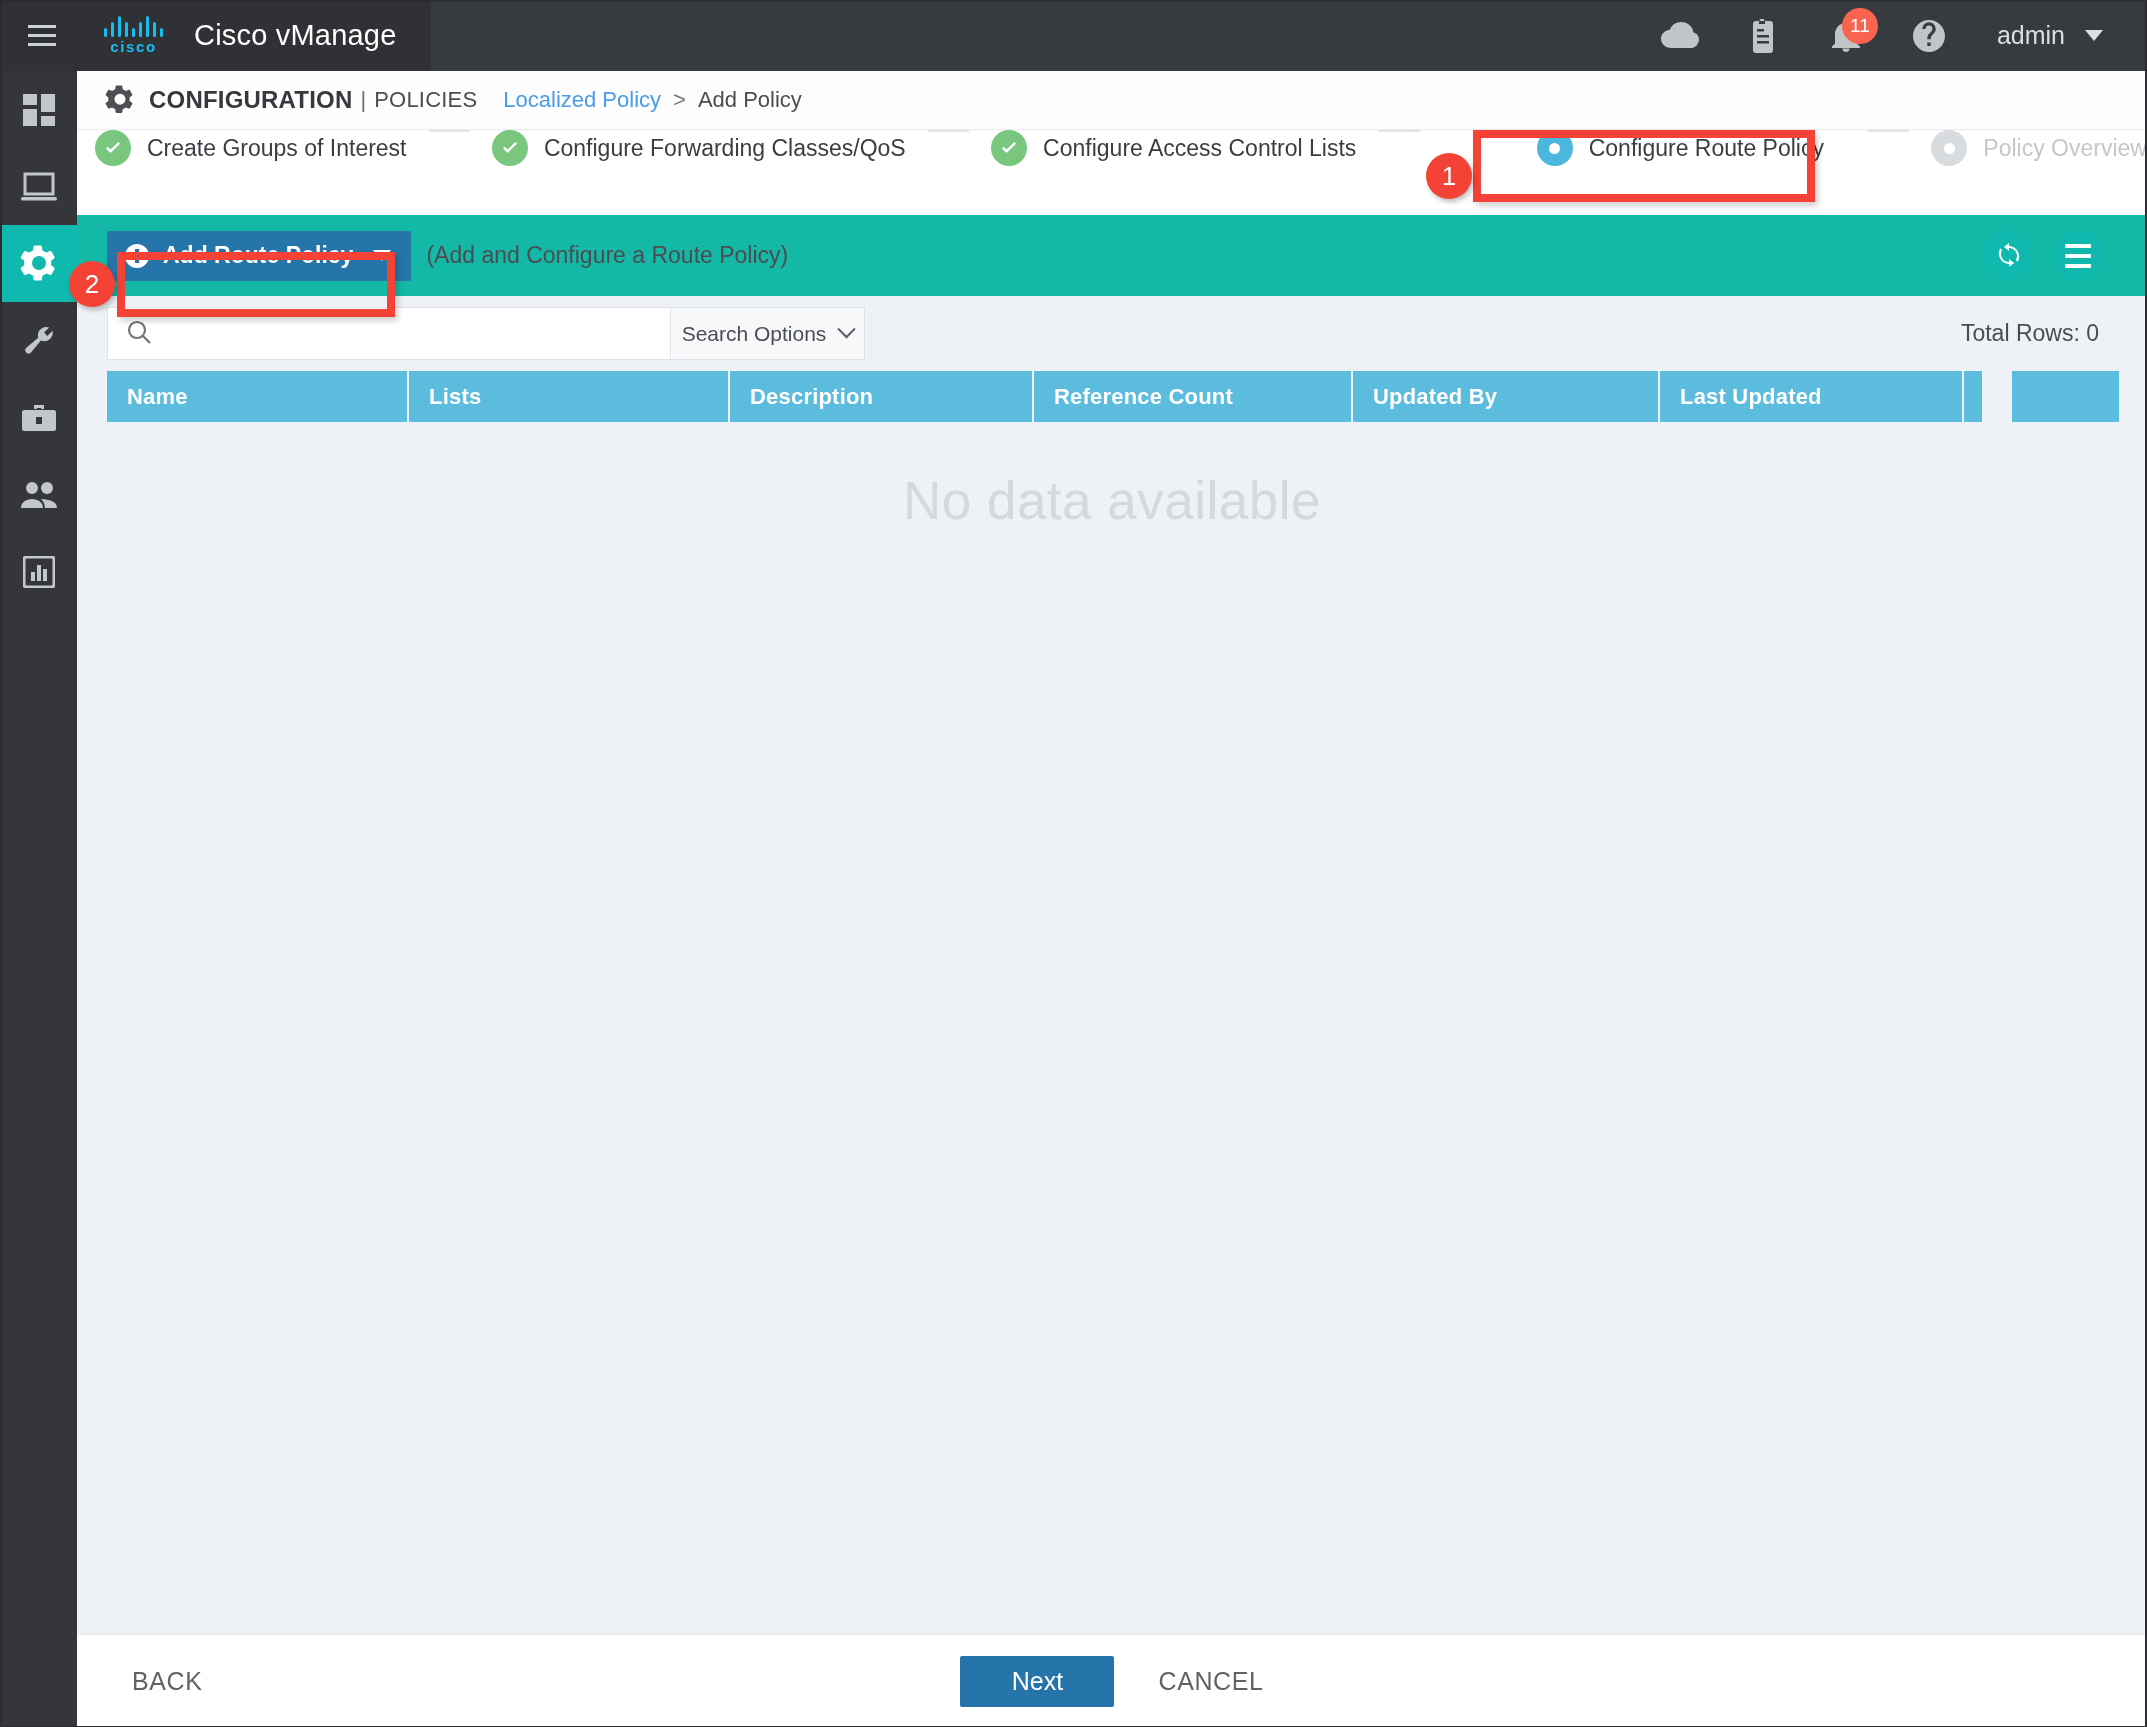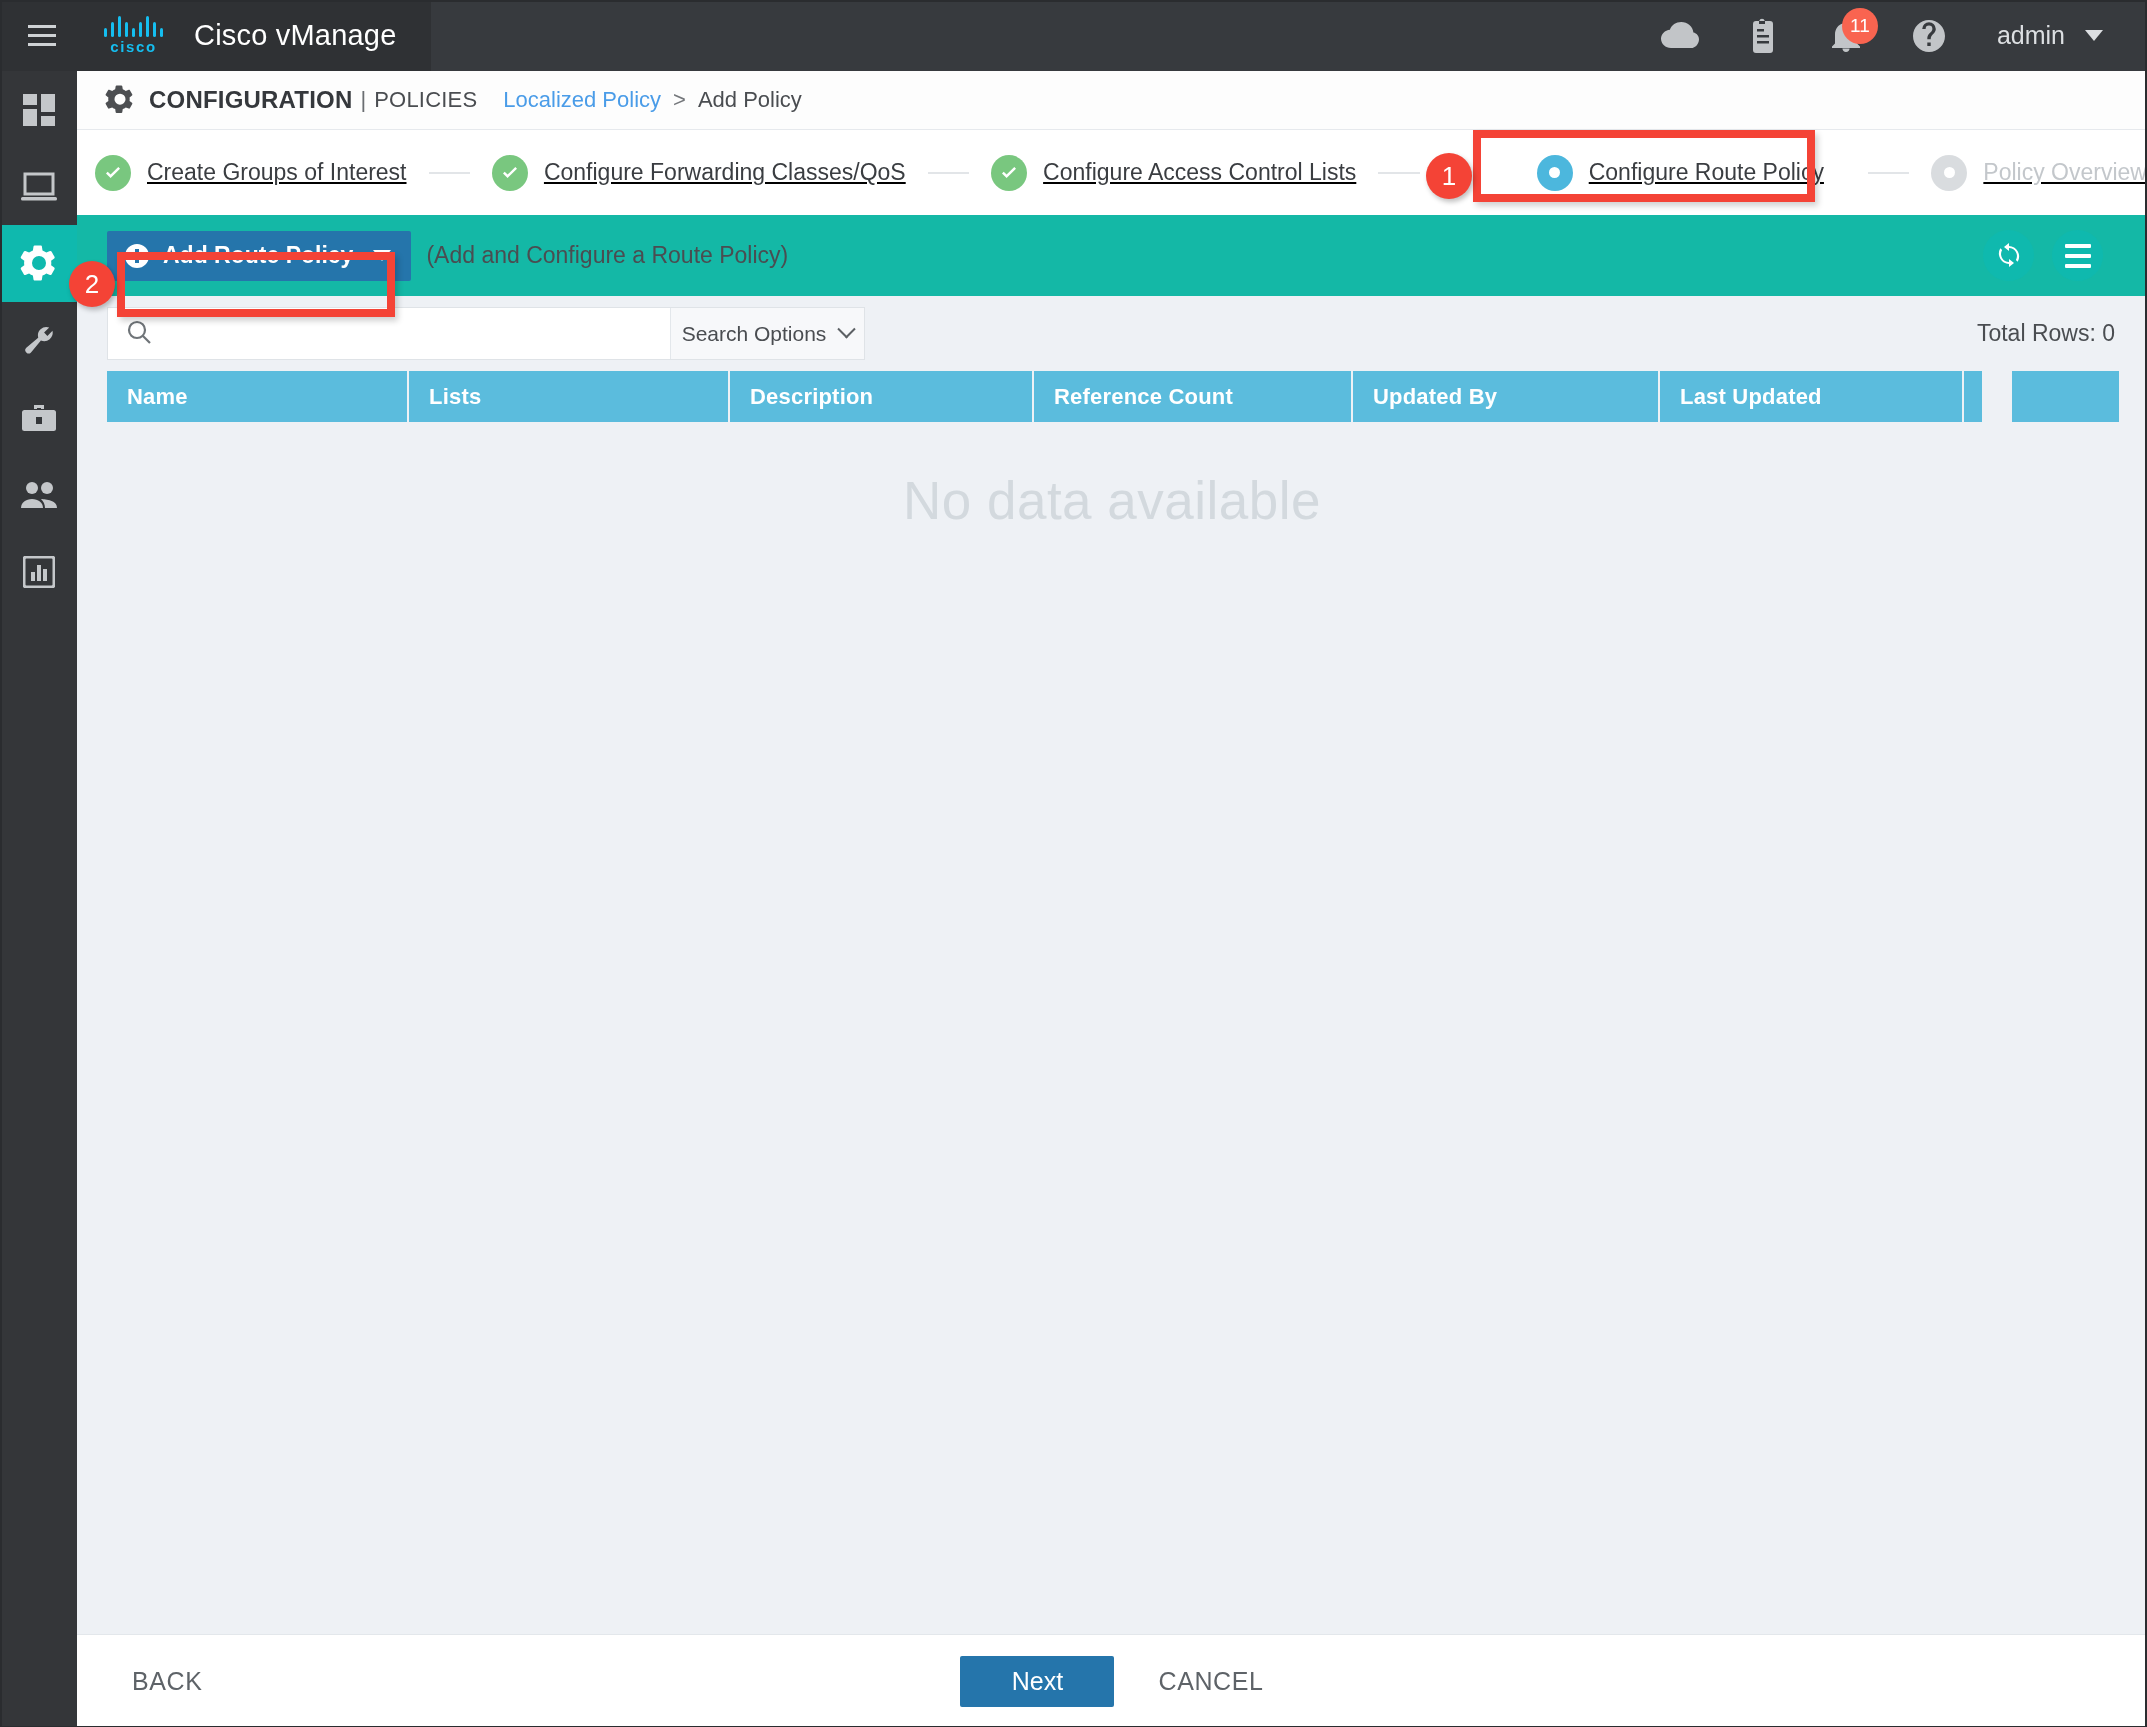--- a/index.html
+++ b/index.html
@@ -110,21 +110,21 @@
   .bc-link {
     font-size: 22px; color: #4a9ce8; margin-left: 26px; cursor: pointer;
     font-family: "Liberation Sans", sans-serif;
   }
   .bc-arrow { font-size: 22px; color: #74777b; margin: 0 12px; }
   .bc-current { font-size: 22px; color: #4a4d51; }
 
   
   .wizard {
     position: relative; height: 85px; background: #ffffff;
-    display: flex; align-items: center; padding-left: 18px; text-decoration: underline;
+    display: flex; align-items: flex-start; padding-left: 18px;
   }
   .step { display: flex; align-items: center; gap: 16px; white-space: nowrap; }
   .step-label {
     font-size: 23px; color: #3a3d41;
     font-family: "Liberation Sans", sans-serif;
   }
   .step.inactive .step-label { color: #c3c7cb; }
   .circle-done {
     width: 36px; height: 36px; border-radius: 50%;
     background: #79c77f; display: flex; align-items: center; justify-content: center;
@@ -222,21 +222,21 @@
     width: 194px; border-left: 1px solid #e3e7eb; background: #f7f8fa;
     display: flex; align-items: center; justify-content: center; gap: 14px;
     font-size: 21px; color: #4a4d51; cursor: pointer;
     font-family: "Liberation Sans", sans-serif;
   }
   .chev {
     width: 13px; height: 13px; border-right: 2.5px solid #5c6064;
     border-bottom: 2.5px solid #5c6064; transform: rotate(45deg) translate(-3px,-3px);
   }
   .total-rows {
-    margin-left: auto; padding-right: 32px; font-size: 23px; color: #4a4d51;
+    margin-left: auto; padding-right: 48px; font-size: 23px; color: #4a4d51;
     font-family: "Liberation Sans", sans-serif;
   }
   .search-row { display: flex; align-items: center; height: 75px; background: #eef1f5; }
 
   
   .table-zone { position: relative; background: #eef1f5; height: 1267px; }
   .thead { display: flex; padding-left: 30px; gap: 2px; }
   .th {
     background: #5bbcdd; color: #ffffff; height: 51px;
     display: flex; align-items: center; padding-left: 20px;

